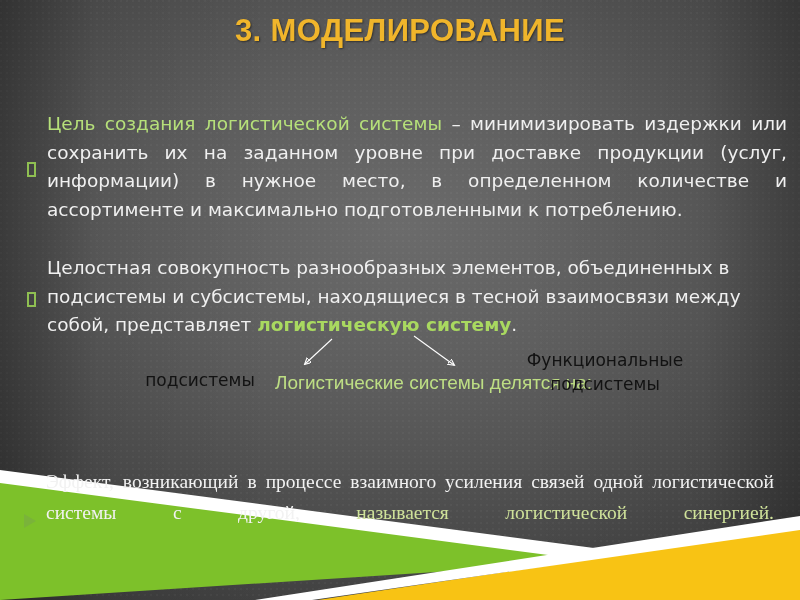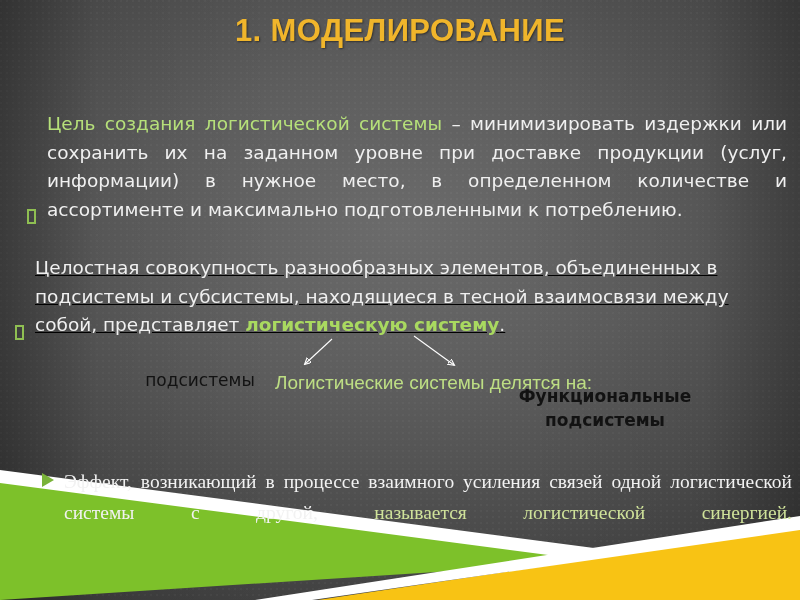--- a/index.html
+++ b/index.html
@@ -46,21 +46,21 @@
     line-height: 38px;
     letter-spacing: 0.4px;
     text-shadow: 1px 1px 2px rgba(0,0,0,0.45);
   }
   .title .line { display: block; }
 
   
   .bullet-block {
     position: absolute;
     display: flex;
-    align-items: flex-end;
+    align-items: center;
   }
   .bullet-mark {
     width: 9px;
     height: 15px;
     border: 2px solid #8fbf52;
     box-sizing: border-box;
     margin-right: 11px;
     margin-top: 5px;
     flex: 0 0 auto;
   }
@@ -70,21 +70,21 @@
     line-height: 28.5px;
     font-family: "DejaVu Sans", sans-serif;
     text-align: justify;
   }
   .bullet-text.nojust { text-align: left; }
   .hl { color: #b6e07a; }
   .hl-bold { color: #a9d960; font-weight: bold; }
 
   #b1 { left: 27px; top: 110px; width: 760px; }
   #b1 .bullet-text { width: 740px; }
-  #b2 { left: 15px; top: 254px; width: 730px; text-decoration: underline; }
+  #b2 { left: 27px; top: 254px; width: 730px; }
   #b2 .bullet-text { width: 705px; }
 
   
   .green-heading {
     position: absolute;
     left: 275px;
     top: 372px;
     color: #c5e887;
     font-family: Liberation Sans, sans-serif;
     font-size: 19px;
@@ -96,45 +96,45 @@
   
   .sub-label {
     position: absolute;
     color: #121212;
     font-family: "DejaVu Sans", sans-serif;
     font-size: 17px;
     line-height: 24px;
     text-align: center;
   }
   #sub-left  { left: 90px;  top: 368px; width: 220px; }
-  #sub-right { left: 495px; top: 384px; width: 220px; font-weight: bold; }
+  #sub-right { left: 495px; top: 348px; width: 220px; }
 
   
   .arrow-svg {
     position: absolute;
     left: 0; top: 0;
     width: 800px; height: 600px;
     pointer-events: none;
   }
 
   
   .deco-svg {
     position: absolute;
     left: 0; top: 0;
     width: 800px; height: 600px;
   }
 
   
   #bottom-para {
     position: absolute;
-    left: 42px;
+    left: 24px;
     top: 466px;
     width: 755px;
     display: flex;
-    align-items: flex-start;
+    align-items: flex-end;
   }
   #bottom-para .arrow-bullet {
     width: 0; height: 0;
     border-top: 7px solid transparent;
     border-bottom: 7px solid transparent;
     border-left: 12px solid #7ab33a;
     margin-top: 7px;
     margin-right: 10px;
     flex: 0 0 auto;
   }
@@ -151,21 +151,21 @@
 </style>
 </head>
 <body>
 
 <div id="slide">
 
   <div id="texture"></div>
   <div id="vignette"></div>
 
   <div class="title">
-    <span class="line">1. МОДЕЛИРОВАНИЕ</span>
+    <span class="line">3. МОДЕЛИРОВАНИЕ</span>
   </div>
 
   <div class="bullet-block" id="b1">
     <div class="bullet-mark"></div>
     <div class="bullet-text"><span class="hl">Цель создания логистической системы</span><span> – минимизировать издержки или сохранить их на заданном уровне при доставке продукции (услуг, информации) в нужное место, в определенном количестве и ассортименте и максимально подготовленными к потреблению.</span></div>
   </div>
 
   <div class="bullet-block" id="b2">
     <div class="bullet-mark"></div>
     <div class="bullet-text nojust"><span>Целостная совокупность разнообразных элементов, объединенных в подсистемы и субсистемы, находящиеся в тесной взаимосвязи между собой, представляет </span><span class="hl-bold">логистическую систему</span><span>.</span></div>

